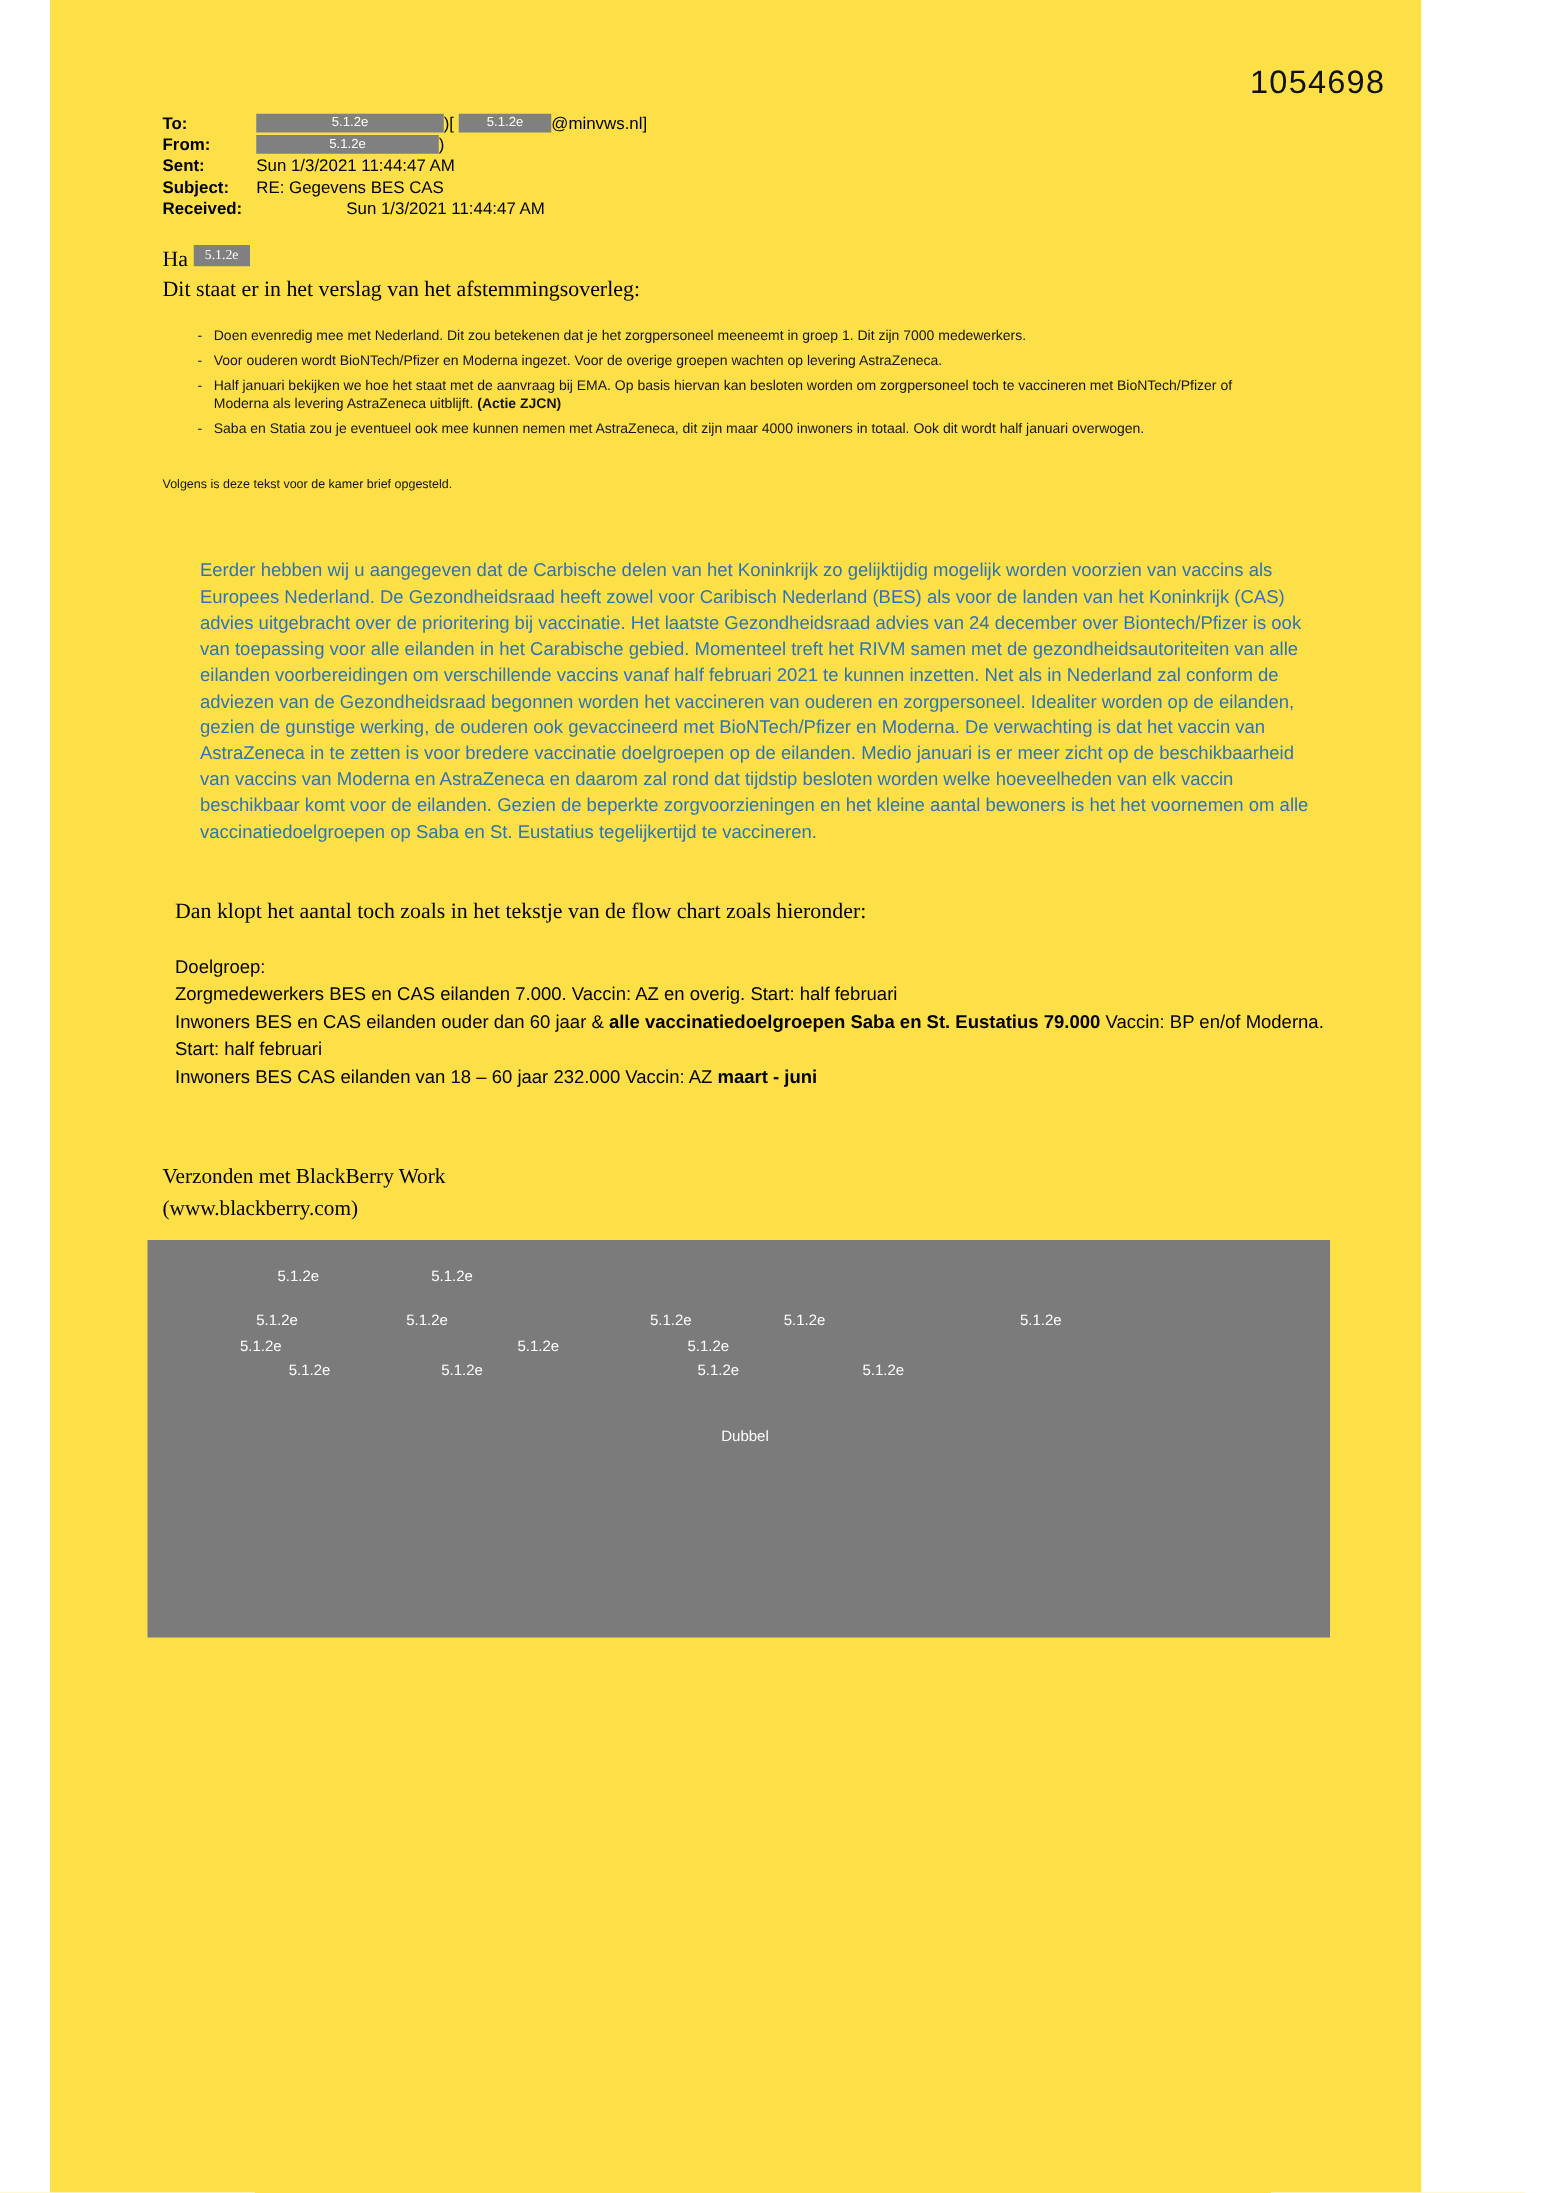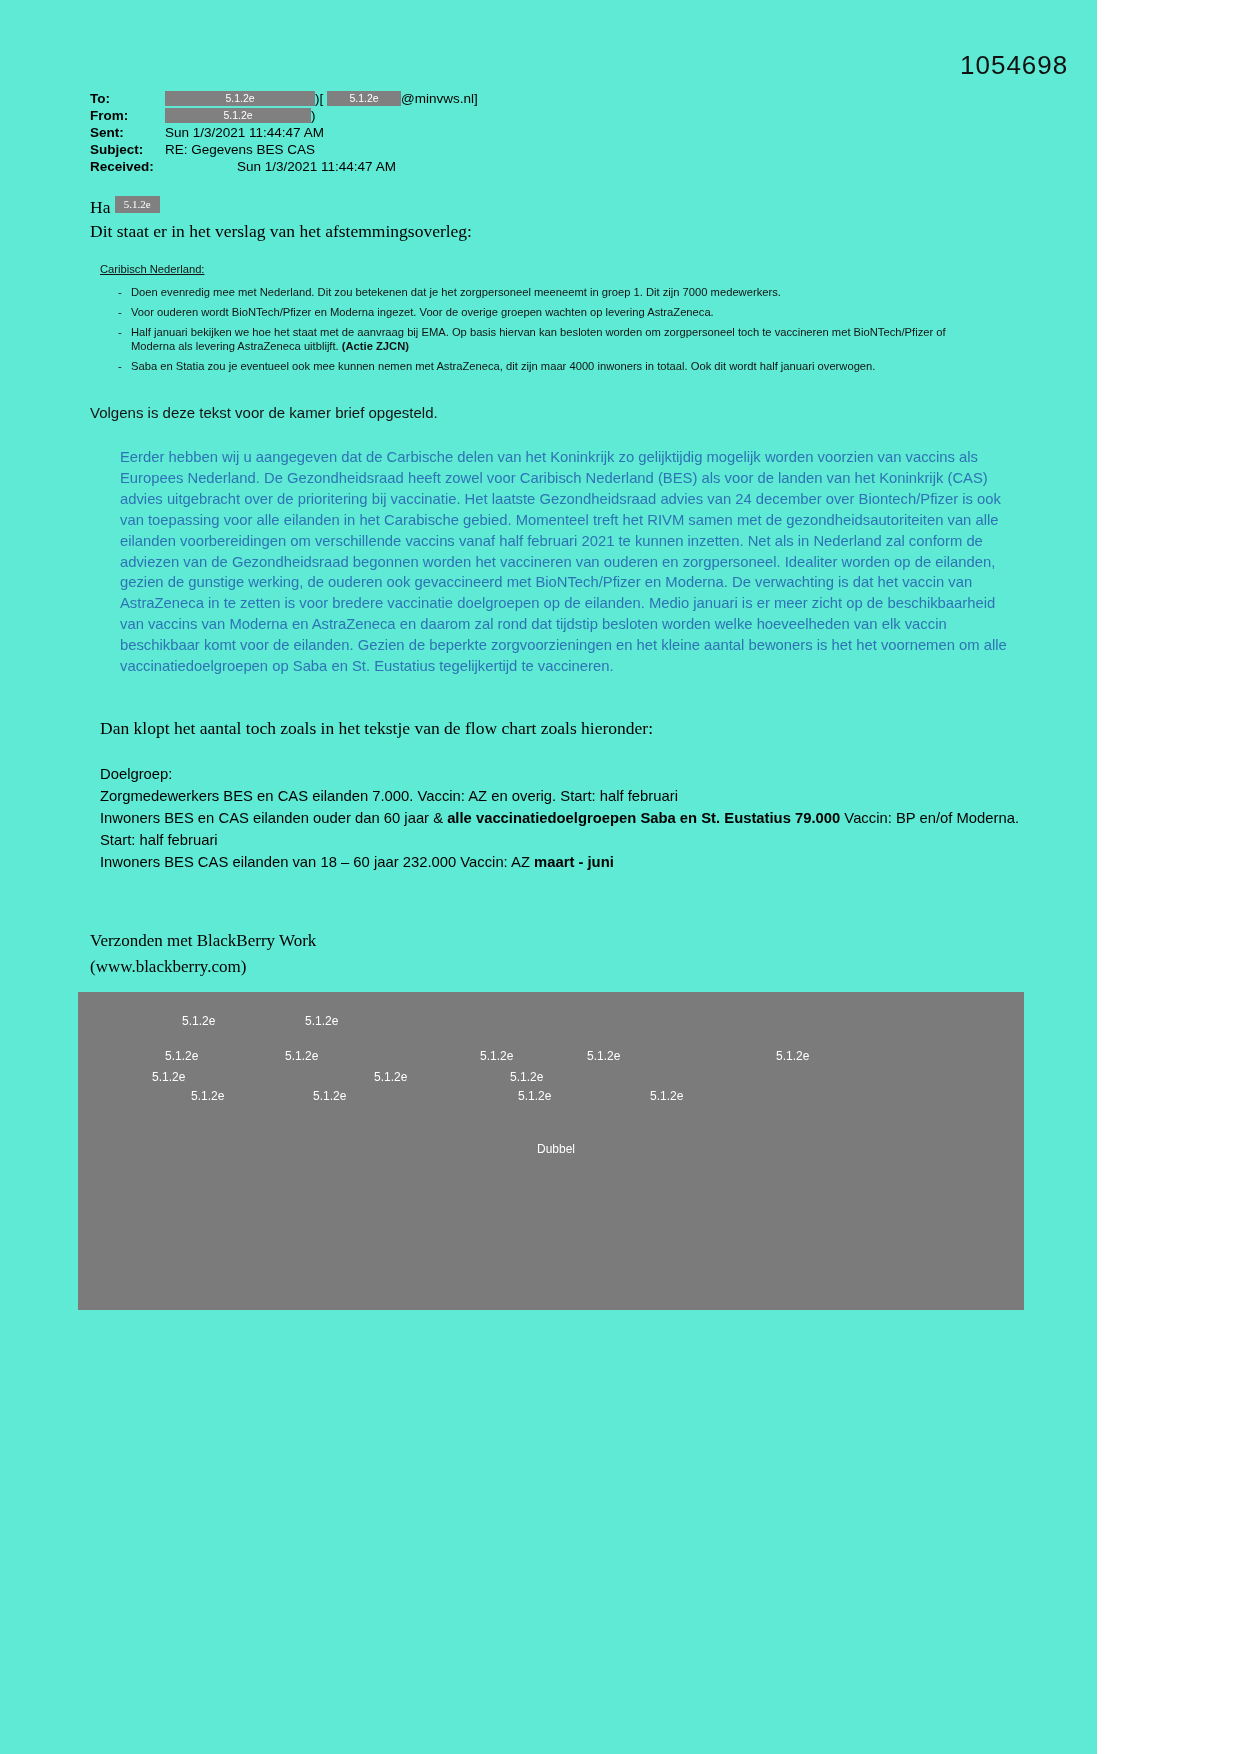--- a/index.html
+++ b/index.html
@@ -1,19 +1,19 @@
 <!DOCTYPE html>
 <html><head>
 <meta charset="utf-8">
 <style>
   * { margin:0; padding:0; box-sizing:border-box; }
   html,body { background:#ffffff; }
   .page {
-    position:relative; width:1097px; height:1754px; background:#5eead4;
-    font-family:"Liberation Sans", sans-serif; color:#000; overflow:hidden;
+    position:relative; width:1097px; height:1754px; background:#fde047;
+    font-family:"Liberation Sans", sans-serif; color:#000; overflow:hidden;margin-left:40px;
   }
   .doc-number {
     position:absolute; left:960px; top:50px;
     font-size:26px; letter-spacing:1px; color:#111;
   }
   
   .email-header { position:absolute; left:90px; top:90px; font-size:13.5px; }
   .hrow { display:flex; line-height:17px; align-items:center; }
   .hlabel { font-weight:bold; flex:0 0 75px; }
   .hvalue { white-space:nowrap; }
@@ -31,21 +31,21 @@
   .greeting {
     position:absolute; left:90px; top:195px;
     font-family:"Liberation Serif", serif; font-size:17.5px; line-height:24px;
   }
   
   .notes { position:absolute; left:100px; top:262px; width:880px; font-size:11.2px; line-height:14px; color:#141414; }
   .notes-heading { text-decoration:underline; margin-bottom:9px; }
   .bullet { display:flex; margin-bottom:6px; }
   .bullet .dash { flex:0 0 13px; margin-left:18px; }
   .bullet .btxt { flex:1 1 auto; }
-  .notes-footnote { position:absolute; left:90px; top:404px; font-size:15px; color:#141414;text-align:center; }
+  .notes-footnote { position:absolute; left:90px; top:382px; font-size:10px; color:#141414;text-align:center; }
   
   .kamerbrief {
     position:absolute; left:120px; top:447px; width:897px;
     color:#2e74b5; font-size:14.8px; line-height:20.9px;
   }
   .kamerbrief-heading { font-weight:bold; margin-bottom:2px; }
   
   .flow-note {
     position:absolute; left:100px; top:718px;
     font-family:"Liberation Serif", serif; font-size:17.5px;
@@ -94,21 +94,20 @@
       <span class="hvalue received-indent">Sun 1/3/2021 11:44:47 AM</span>
     </div>
   </div>
 
   <div class="greeting">
     <div><span>Ha</span> <span class="redact ha">5.1.2e</span></div>
     <div>Dit staat er in het verslag van het afstemmingsoverleg:</div>
   </div>
 
   <div class="notes">
-    <div class="notes-heading">Caribisch Nederland:</div>
     <div class="bullet">
       <span class="dash">-</span>
       <span class="btxt">Doen evenredig mee met Nederland. Dit zou betekenen dat je het zorgpersoneel meeneemt in groep 1. Dit zijn 7000 medewerkers.</span>
     </div>
     <div class="bullet">
       <span class="dash">-</span>
       <span class="btxt">Voor ouderen wordt BioNTech/Pfizer en Moderna ingezet. Voor de overige groepen wachten op levering AstraZeneca.</span>
     </div>
     <div class="bullet">
       <span class="dash">-</span>

